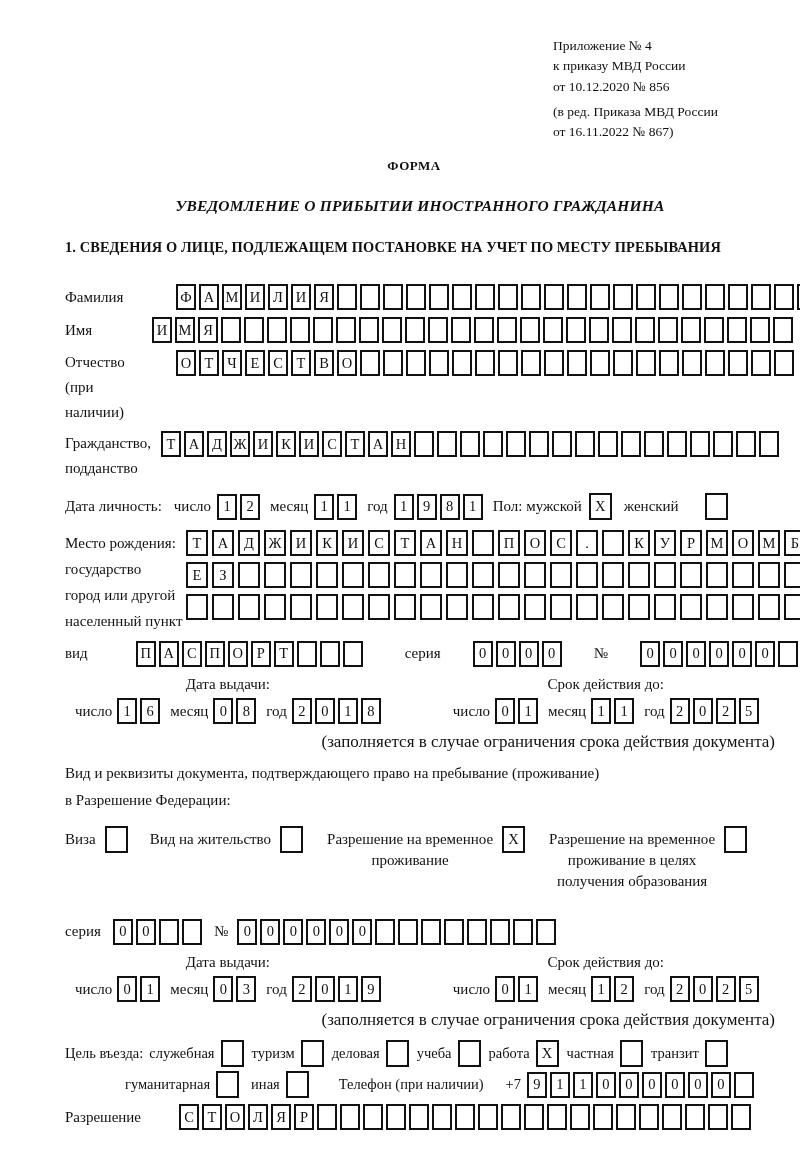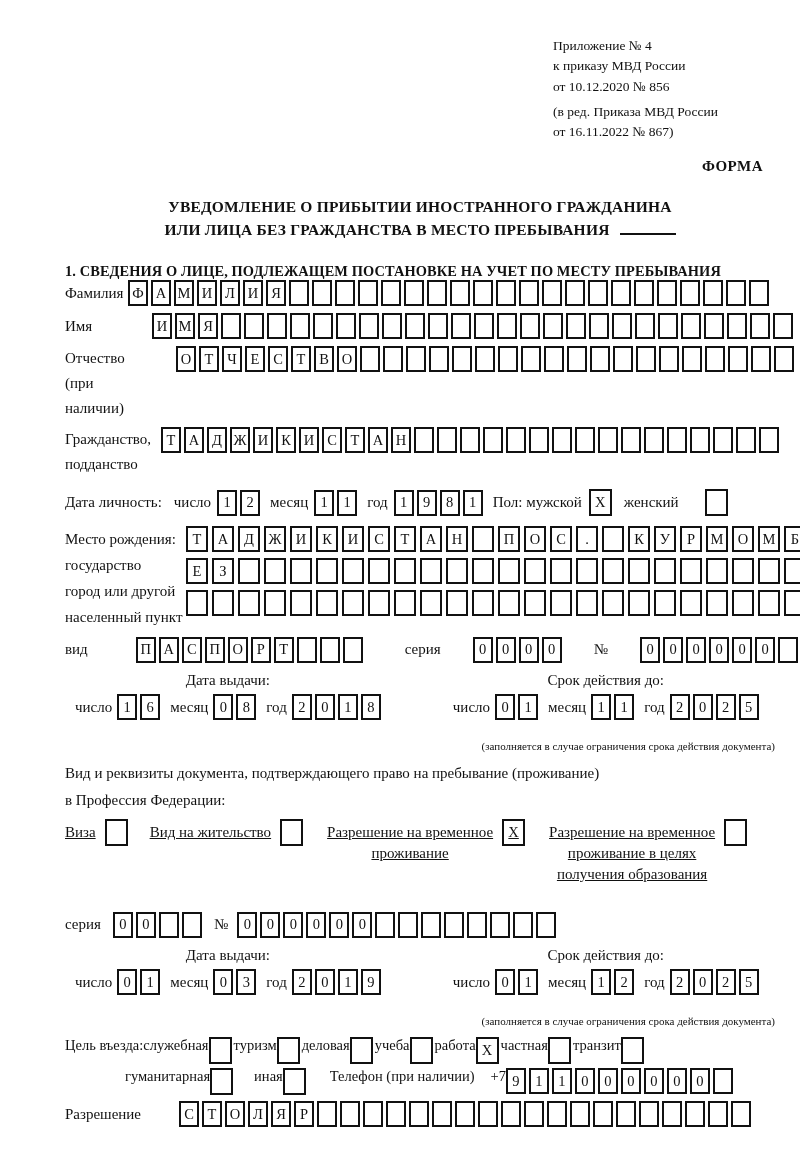--- a/index.html
+++ b/index.html
@@ -6,23 +6,23 @@
   html,body { background:#fff; }
   body {
     width:800px; height:1163px;
     font-family:"Liberation Serif","DejaVu Serif",serif;
     color:#111; position:relative; overflow:hidden;
   }
   .page { width:800px; height:1163px; padding:36px 25px 0 65px; }
 
   .appendix { margin-left:488px; font-size:13.5px; line-height:1.5; }
   .appendix .gap { margin-top:5px; }
-  .forma { text-align:right; padding-right:12px; font-weight:bold; font-size:15px; margin-top:16px; letter-spacing:.5px; }
-
-  .title { text-align:center; font-weight:bold; font-size:15.5px; line-height:23px; margin-top:20px; letter-spacing:.2px; }
+  .forma { text-align:center; padding-right:12px; font-weight:bold; font-size:13px; margin-top:16px; letter-spacing:.5px; }
+
+  .title { text-align:center; font-weight:bold; font-size:15.5px; line-height:23px; margin-top:20px; letter-spacing:.2px;font-style:italic; }
   .title-underline { display:inline-block; width:56px; border-bottom:2px solid #111; height:14px; margin-left:10px; }
 
   .section-title { font-weight:bold; font-size:14.4px; margin-top:22px; letter-spacing:.1px; }
 
   .row { display:flex; align-items:flex-start; }
   .lbl { font-size:15px; line-height:27px; flex:none; }
   .lbl-block { font-size:15px; line-height:25px; flex:none; }
   .cells { display:flex; gap:3px; flex:none; }
   .cell {
     flex:none; width:20px; height:26px; border:2px solid #111;
@@ -36,53 +36,52 @@
   .w63 { width:63px; } .w72 { width:72px; } .w87 { width:87px; }
 
   .center-bold { text-align:center; font-weight:bold; font-size:14.6px; }
 
   .dates { display:flex; margin-top:9px; }
   .dgroup { display:flex; flex-direction:column; align-items:center; }
   .dgrow { display:flex; align-items:center; font-size:15px; }
   .dgrow .lbl { line-height:26px; margin-right:5px; }
   .dgrow .seg { margin-left:10px; }
   .dg-title { font-size:15px; margin-bottom:5px; }
-  .note { font-size:11px; text-align:right; margin-top:20px; }
+  .note { font-size:17px; text-align:right; margin-top:8px; }
 
   .plain { font-size:15px; line-height:27px; }
 
-  .options { display:flex; align-items:flex-start; margin-top:5px; font-size:15px;text-decoration:underline; }
+  .options { display:flex; align-items:flex-start; margin-top:12px; font-size:15px; }
   .opt { display:flex; align-items:flex-start; gap:9px; }
   .opt .txt { line-height:27px; }
   .opt .txt.multi { line-height:21px; text-align:center; padding-top:3px; }
 
-  .goal-row { display:flex; align-items:flex-start; gap:0; font-size:14.5px; margin-top:10px; flex-wrap:nowrap; }
+  .goal-row { display:flex; align-items:center; gap:6px; font-size:14.5px; margin-top:10px; flex-wrap:nowrap; }
   .goal-row .cbox { margin-right:2px; }
 
   .mt6{margin-top:6px;gap:24px;} .mt8{margin-top:8px;} .mt10{margin-top:10px;}
-  .mt12{margin-top:12px;} .mt26{margin-top:26px;} .mt28{}
+  .mt12{margin-top:12px;} .mt26{margin-top:26px;} .mt28{margin-top:28px;gap:48px;}
 </style>
 </head>
 <body>
 
 <div class="page">
 
   <div class="appendix">
     <div>Приложение № 4</div>
     <div>к приказу МВД России</div>
     <div>от 10.12.2020 № 856</div>
     <div class="gap">(в ред. Приказа МВД России</div>
     <div>от 16.11.2022 № 867)</div>
   </div>
 
   <div class="forma">ФОРМА</div>
 
   <div class="title">
     <div>УВЕДОМЛЕНИЕ О ПРИБЫТИИ ИНОСТРАННОГО ГРАЖДАНИНА</div>
-    <div><span>ИЛИ ЛИЦА БЕЗ ГРАЖДАНСТВА В МЕСТО ПРЕБЫВАНИЯ</span><span class="title-underline"></span></div>
   </div>
 
   <div class="section-title">1. СВЕДЕНИЯ О ЛИЦЕ, ПОДЛЕЖАЩЕМ ПОСТАНОВКЕ НА УЧЕТ ПО МЕСТУ ПРЕБЫВАНИЯ</div>
 
   <div class="row mt28">
     <span class="lbl w63">Фамилия</span>
     <div class="cells">
         <span class="cell">Ф</span>
         <span class="cell">А</span>
         <span class="cell">М</span>
@@ -414,21 +413,21 @@
             <span class="cell">0</span>
             <span class="cell">2</span>
             <span class="cell">5</span>
           </div>
       </div>
     </div>
   </div>
   <div class="note">(заполняется в случае ограничения срока действия документа)</div>
 
   <div class="plain mt8">Вид и реквизиты документа, подтверждающего право на пребывание (проживание)</div>
-  <div class="plain">в Профессия Федерации:</div>
+  <div class="plain">в Разрешение Федерации:</div>
 
   <div class="options">
     <div class="opt">
       <span class="txt">Виза</span>
       <span class="cell cbox"></span>
     </div>
     <div class="opt" style="margin-left:22px;">
       <span class="txt">Вид на жительство</span>
       <span class="cell cbox"></span>
     </div>
@@ -538,21 +537,21 @@
     <span class="cell cbox">X</span>
     <span>частная</span>
     <span class="cell cbox"></span>
     <span>транзит</span>
     <span class="cell cbox"></span>
   </div>
 
   <div class="goal-row" style="margin-left:60px;margin-top:4px;">
     <span>гуманитарная</span>
     <span class="cell cbox"></span>
-    <span style="margin-left:19px;">иная</span>
+    <span style="margin-left:4px;">иная</span>
     <span class="cell cbox"></span>
     <span style="margin-left:22px;">Телефон (при наличии)</span>
     <span style="margin-left:16px;">+7</span>
     <div class="cells">
         <span class="cell">9</span>
         <span class="cell">1</span>
         <span class="cell">1</span>
         <span class="cell">0</span>
         <span class="cell">0</span>
         <span class="cell">0</span>

